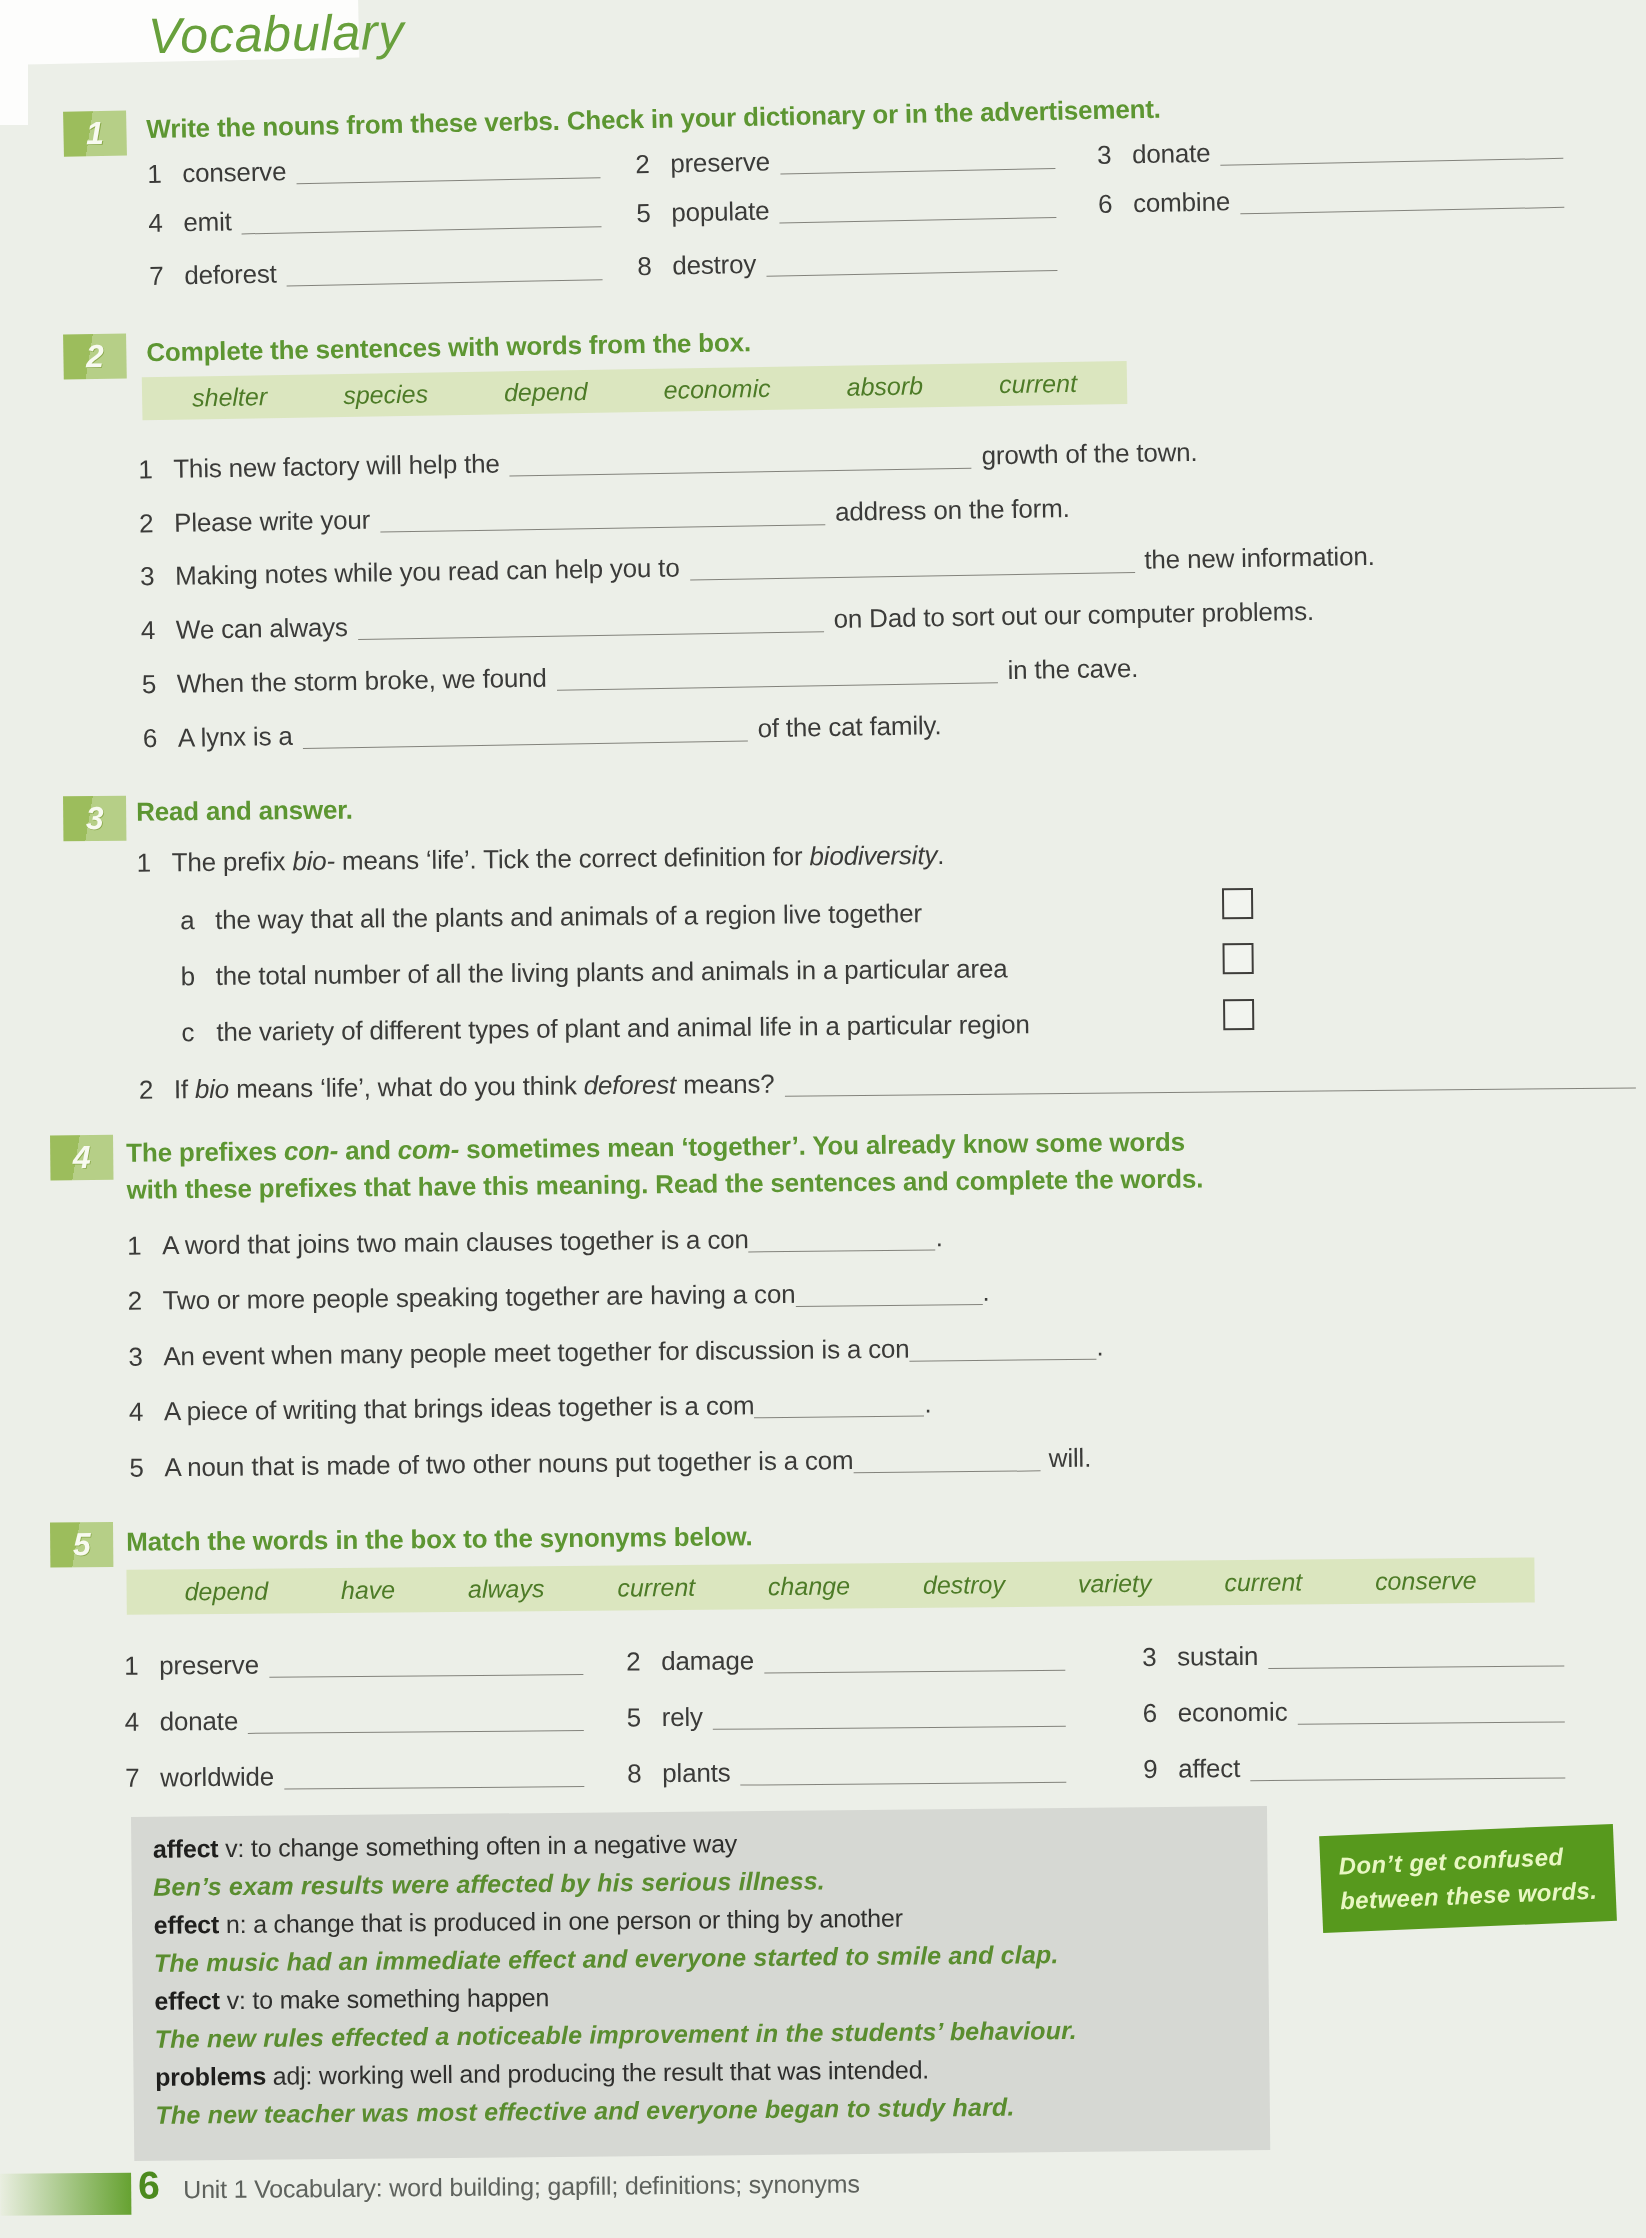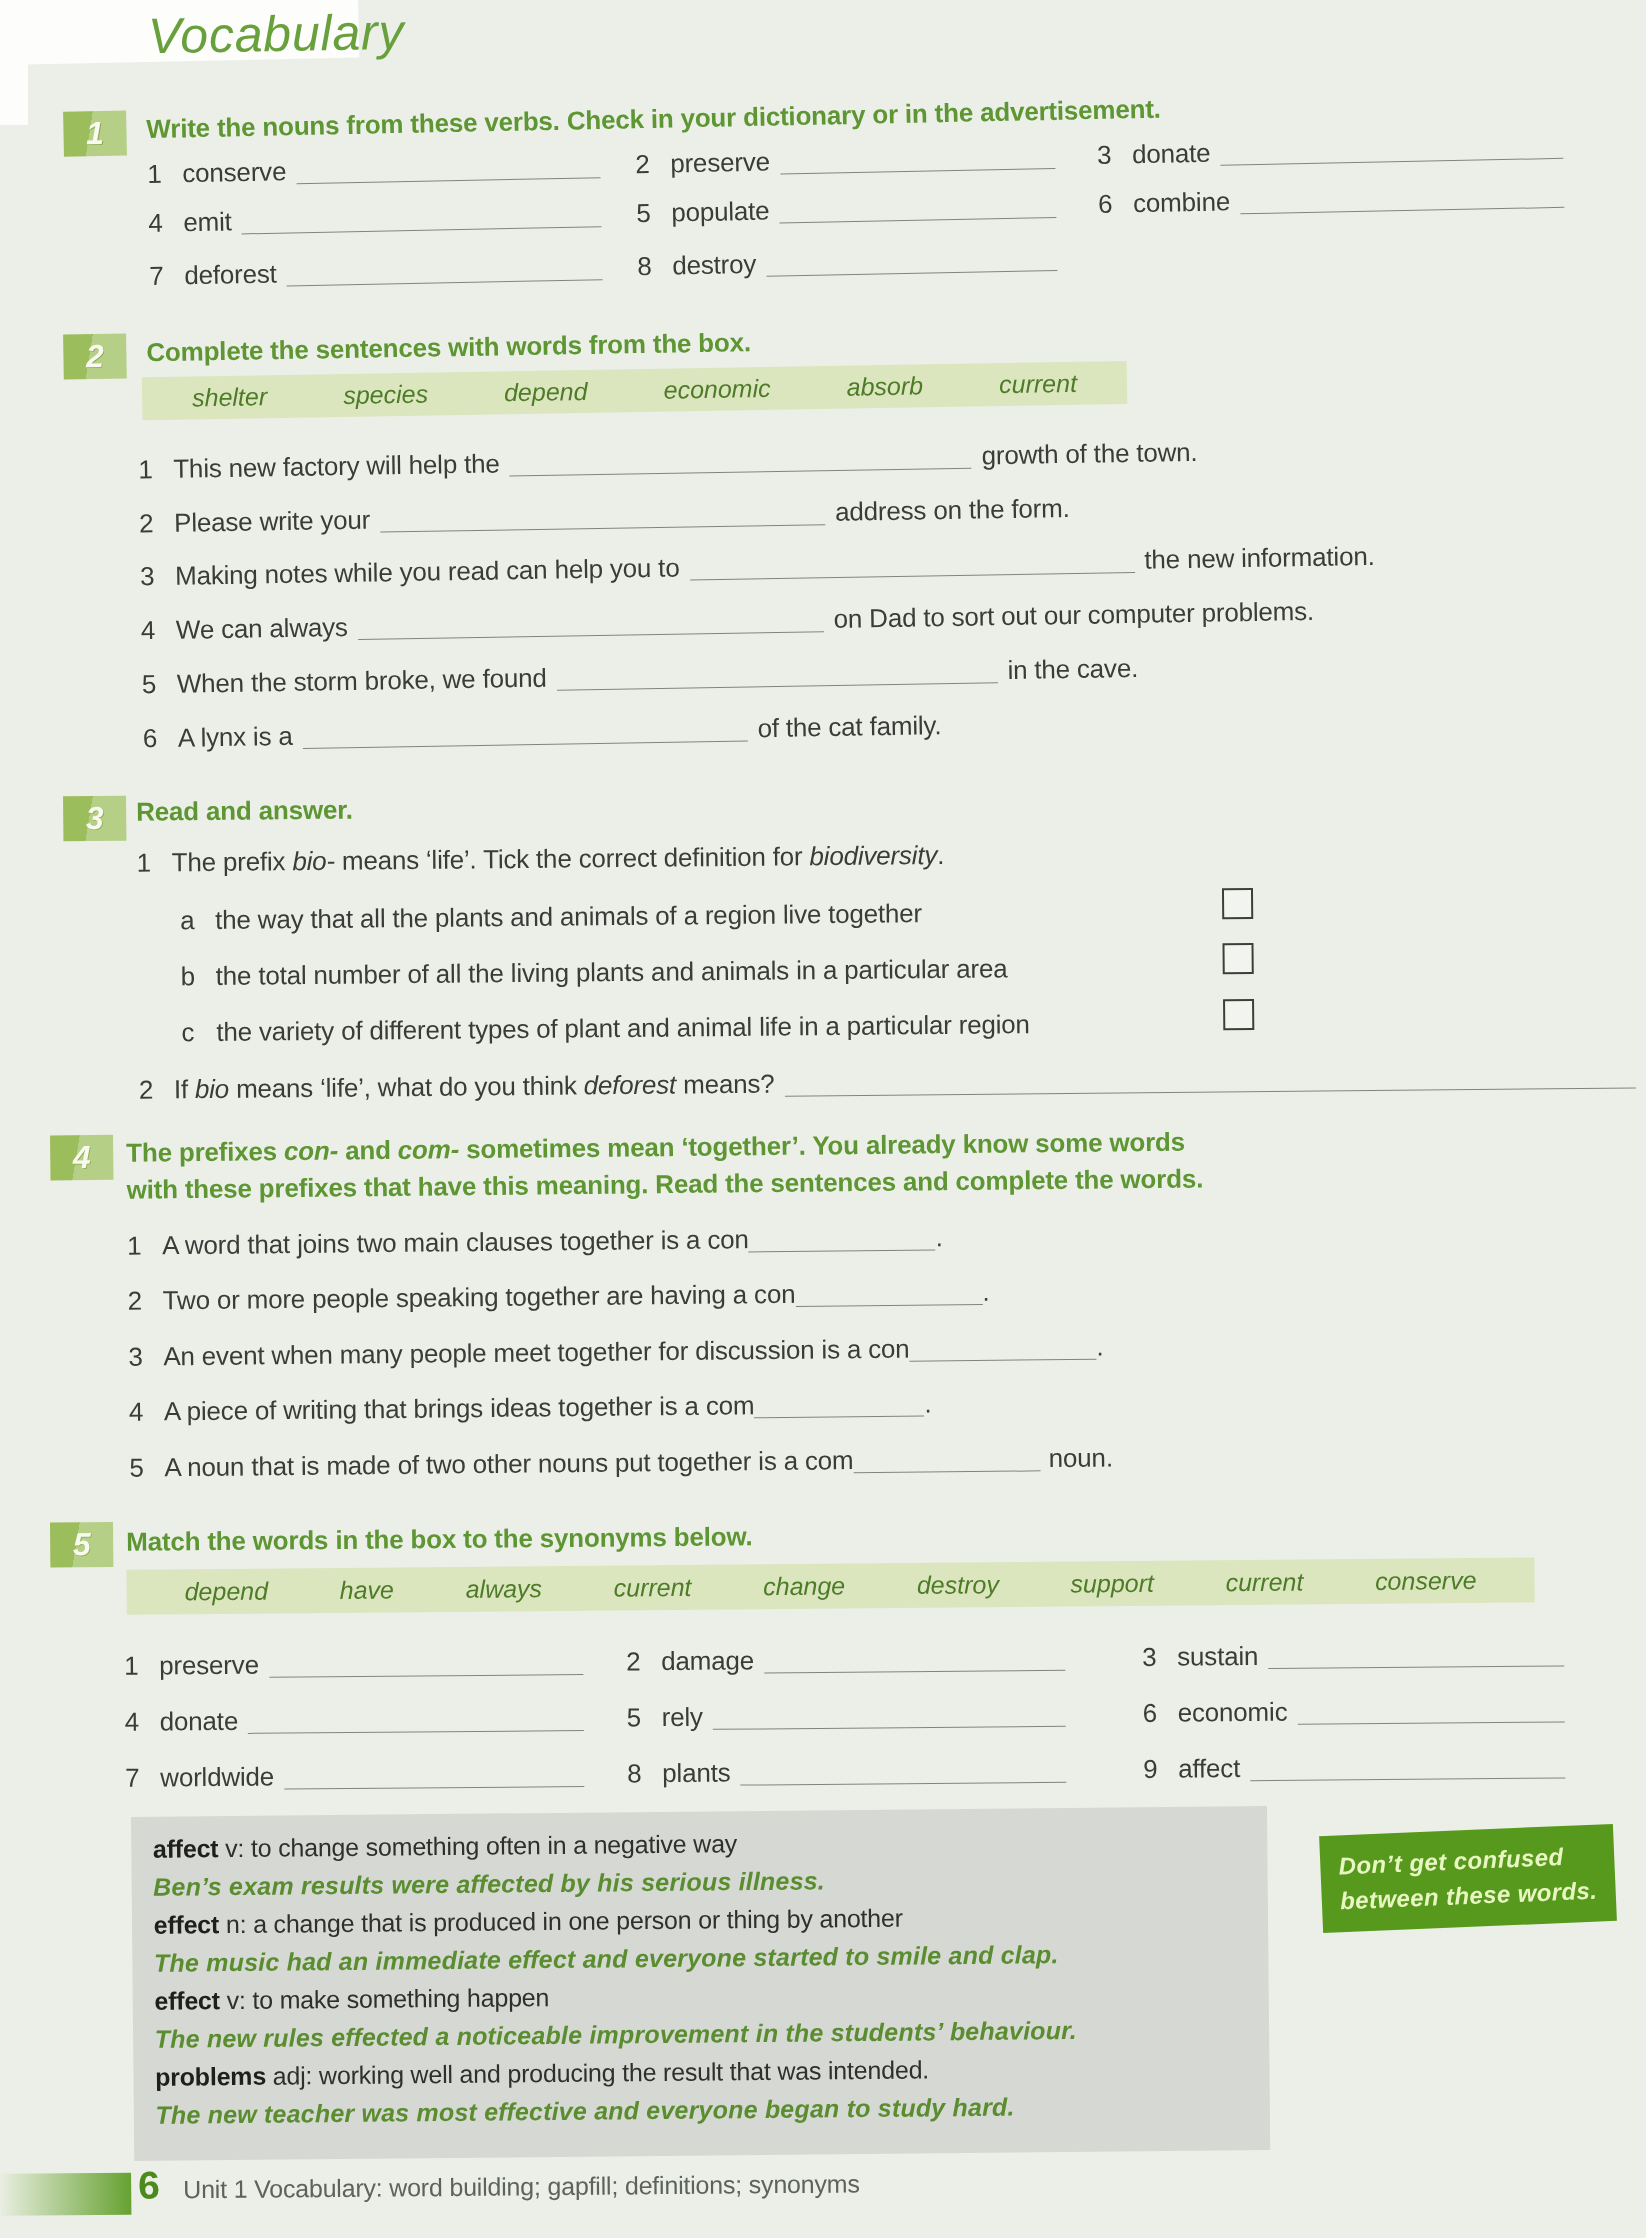--- a/index.html
+++ b/index.html
@@ -229,36 +229,36 @@
     <div class="line" style="top:264px;left:126px;">
       <span class="lnum">4</span>
       <span>A piece of writing that brings ideas together is a com</span>
       <span class="blank tight" style="width:170px;"></span>
       <span>.</span>
     </div>
     <div class="line" style="top:320px;left:126px;">
       <span class="lnum">5</span>
       <span>A noun that is made of two other nouns put together is a com</span>
       <span class="blank tight" style="width:187px;"></span>
-      <span class="ml">noun.</span>
+      <span class="ml">will.</span>
     </div>
   </div>
 
   <div class="sec" id="sec5">
     <div class="badge" style="top:0;left:50px;">5</div>
     <div class="heading" style="top:5px;left:126px;">Match the words in the box to the synonyms below.</div>
 
     <div class="wordbox" style="top:48px;left:126px;width:1408px;height:45px;padding:0 58px;box-sizing:border-box;">
       <span>depend</span>
       <span>have</span>
       <span>always</span>
       <span>current</span>
       <span>change</span>
       <span>destroy</span>
-      <span>support</span>
+      <span>variety</span>
       <span>current</span>
       <span>conserve</span>
     </div>
 
     <div class="cell" style="top:129px;left:123px;width:459px;">
       <span class="num">1</span>
       <span>preserve</span>
       <span class="blank fill"></span>
     </div>
     <div class="cell" style="top:129px;left:625px;width:439px;">

